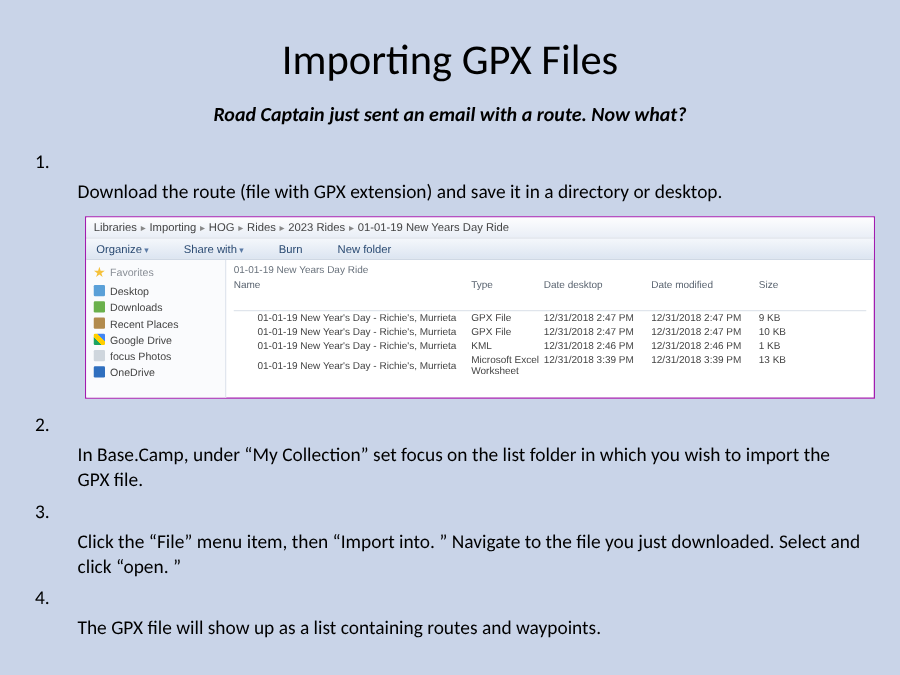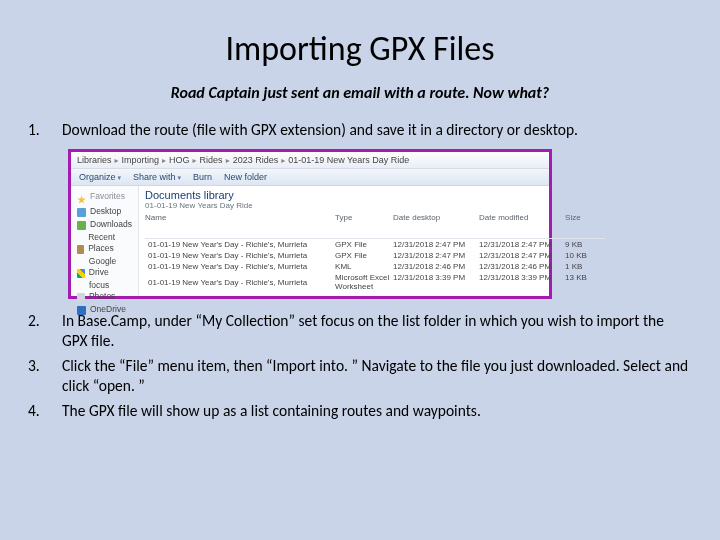--- a/index.html
+++ b/index.html
@@ -25,75 +25,75 @@
     margin-bottom: 18px;
     text-align: center;
   }
   .step {
     display: flex;
     font-size: 15.5px;
     line-height: 1.25;
     margin-bottom: 6px;
   }
   .step .num { width: 34px; flex-shrink: 0; }
-  .step .txt { flex: 1; }
+  .step .txt { flex: 1; margin-top: 24px; }
 
   
   .explorer {
     margin: 10px 0 12px 40px;
-    width: 484px;
+    width: 632px;
     background: #fff;
-    border: 3px solid #a21caf;
+    border: 1px solid #a21caf;
     font-family: "Segoe UI", Arial, sans-serif;
     font-size: 9px;
     color: #444;
   }
   .breadcrumb {
     display: flex;
     align-items: center;
     padding: 3px 6px;
     border-bottom: 1px solid #d7dde6;
     background: linear-gradient(#fdfdfe,#e9eef6);
     gap: 3px;
   }
   .breadcrumb .arrow { color: #888; font-size: 8px; }
   .toolbar {
     display: flex;
     align-items: flex-start;
-    gap: 12px;
+    gap: 28px;
     padding: 3px 8px;
     background: linear-gradient(#f4f7fb,#dce5f1);
     border-bottom: 1px solid #cfd8e4;
     color: #2a4a72;
     font-size: 9px;
   }
   .toolbar .drop::after { content: " ▾"; color: #5a7aa5; font-size: 7px; }
   .explorer-body { display: flex; height: 110px; }
   .sidebar {
     width: 112px;
     border-right: 1px solid #e1e6ee;
     padding: 4px 6px;
     background: #fafbfd;
   }
   .sidebar .hdr { color: #8a8f97; font-size: 8.5px; margin-bottom: 2px; }
-  .sidebar .item { display: flex; align-items: flex-end; gap: 4px; padding: 1px 0; font-size: 8.5px; line-height: 11px; }
+  .sidebar .item { display: flex; align-items: flex-start; gap: 4px; padding: 1px 0; font-size: 8.5px; line-height: 11px; }
   .sidebar .ic, .filelist .fic { width: 9px; height: 9px; display: inline-block; border-radius: 1px; }
   .ic-star { background: #f5c13b; clip-path: polygon(50% 0,61% 35%,98% 35%,68% 57%,79% 91%,50% 70%,21% 91%,32% 57%,2% 35%,39% 35%); }
   .ic-desktop { background: #5aa0d8; }
   .ic-down { background: #6ab04c; }
   .ic-recent { background: #b28b4e; }
   .ic-gdrive { background: linear-gradient(45deg,#1da462 33%,#ffcf00 33% 66%,#4285f4 66%); }
   .ic-cloud { background: #cfd6dd; border-radius: 4px; }
   .ic-onedrive { background: #2f6fbf; border-radius: 3px; }
   .main { flex: 1; padding: 3px 6px; }
   .libtitle { font-size: 11px; color: #1a3e73; }
   .libsub { font-size: 8px; color: #6a737d; margin-bottom: 3px; }
   .cols { display: grid; grid-template-columns: 190px 58px 86px 86px 40px; color: #5a6470; font-size: 8px; border-bottom: 1px solid #e0e5ec; padding-bottom: 16px; }
   .row { display: grid; grid-template-columns: 190px 58px 86px 86px 40px; font-size: 8px; padding: 1px 0; }
-  .row .nm { display: flex; align-items: center; gap: 3px; }
+  .row .nm { display: flex; align-items: center; gap: 3px; margin-left: 16px; }
   .fic-gpx { background: #e36b5e; }
   .fic-kml { background: #3f82d8; }
   .fic-xls { background: #1f8a4c; }
 </style>
 </head>
 <body>
 
 <h1 class="title">Importing GPX Files</h1>
 <p class="lead">Road Captain just sent an email with a route.  Now what?</p>
 
@@ -147,21 +147,20 @@
       <div class="item">
           <span class="ic ic-cloud"></span>
           <span>focus Photos</span>
         </div>
       <div class="item">
           <span class="ic ic-onedrive"></span>
           <span>OneDrive</span>
         </div>
     </div>
     <div class="main">
-      <div class="libtitle">Documents library</div>
       <div class="libsub">01-01-19 New Years Day Ride</div>
       <div class="cols">
         <span>Name</span>
         <span>Type</span>
         <span>Date desktop</span>
         <span>Date modified</span>
         <span>Size</span>
       </div>
       <div class="row">
         <span class="nm">

